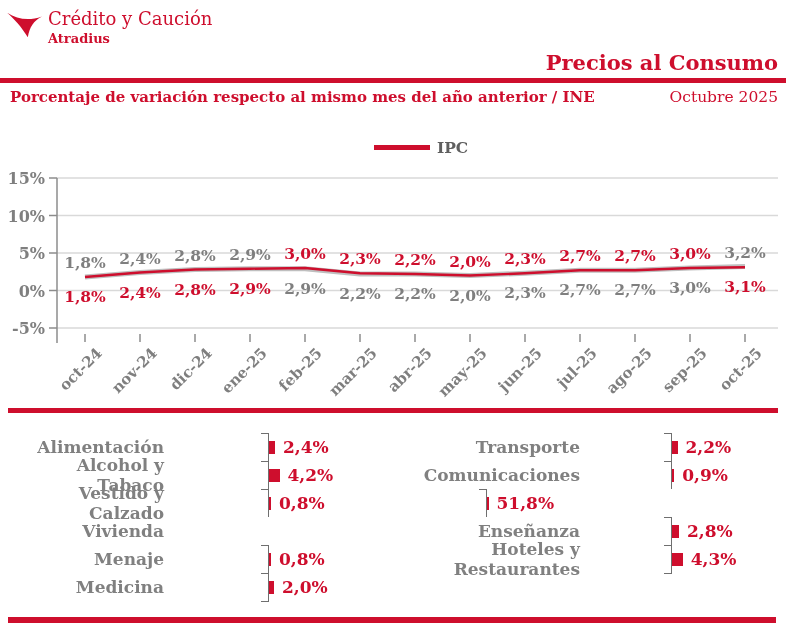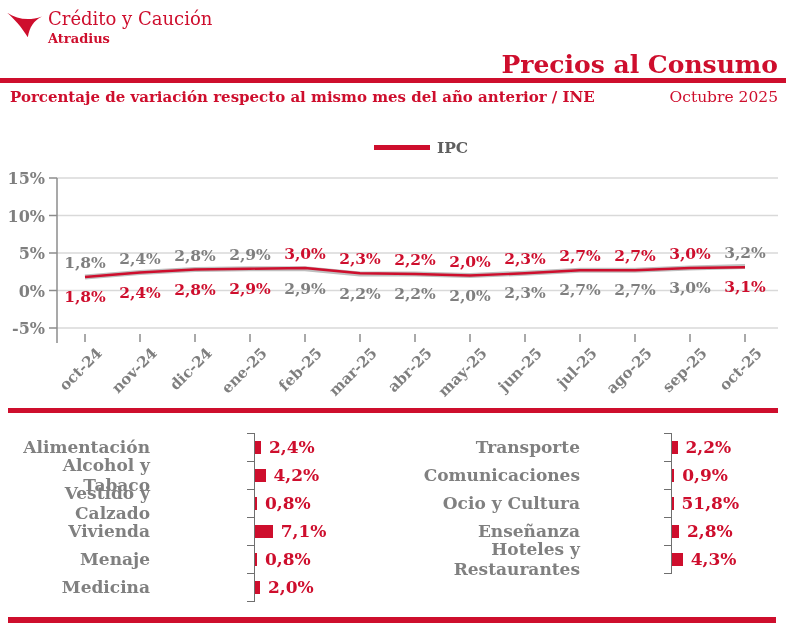--- a/index.html
+++ b/index.html
@@ -9,41 +9,41 @@
   .rule-top{top:78px;left:0;right:0;height:5px;}
   .rule-mid{top:408px;left:8px;right:8px;height:5px;}
   .rule-bottom{top:617px;left:8px;right:10px;height:6px;}
 
   
   .logo{position:absolute;top:6px;left:6px;display:flex;align-items:flex-start;}
   .logo-icon{width:38px;height:30px;margin-top:3px;}
   .logo-text{margin-left:4px;}
   .brand-name{color:var(--accent);font-weight:normal;font-size:18px;line-height:26px;}
   .brand-sub{color:var(--accent);font-weight:bold;font-size:13px;line-height:14px;margin-left:-6px;padding-left:6px;}
-  .page-title{position:absolute;top:50px;right:8px;color:var(--accent);font-weight:bold;font-size:25px;}
+  .page-title{position:absolute;top:50px;right:8px;color:var(--accent);font-weight:bold;font-size:21px;}
   .subheader{position:absolute;top:88px;left:10px;right:8px;display:flex;
              justify-content:space-between;align-items:flex-start;}
   .subtitle{color:var(--accent);font-weight:bold;font-size:15px;}
   .period{color:var(--accent);font-weight:normal;font-size:15.5px;}
 
   
   .legend{position:absolute;top:138px;left:0;width:100%;display:flex;justify-content:center;
           gap:104px;padding-left:56px;box-sizing:border-box;}
   .legend-item{display:flex;align-items:center;gap:7px;}
   .legend-dash{width:56px;height:5px;}
   .legend-label{font-weight:bold;font-size:15.5px;color:#5f5f5f;}
 
   
   .line-chart{position:absolute;top:170px;left:0;}
   .line-chart text{font-family:"DejaVu Serif",serif;font-weight:bold;}
 
   
   .cats{position:absolute;top:433px;left:0;right:0;}
   .cat-col{position:absolute;top:0;}
-  .cat-col-left{left:10px;}
+  .cat-col-left{left:24px;}
   .cat-col-right{left:395px;}
   .cat-row{display:flex;align-items:center;height:28px;}
   .cat-label{font-weight:bold;font-size:17px;color:#808080;text-align:right;}
   .cat-col-left .cat-label{width:140px;}
   .cat-col-right .cat-label{width:185px;}
   .cat-gap{height:1px;}
   .cat-col-left .cat-gap{width:104px;}
   .cat-col-right .cat-gap{width:91px;}
   .cat-bar-cell{position:relative;display:flex;align-items:center;height:28px;
                 border-left:1.5px solid #6f6f6f;}
@@ -179,24 +179,20 @@
           <span class="cat-label">Vestido y Calzado</span>
           <span class="cat-gap"></span>
           <span class="cat-bar-cell">
             <span class="cat-bar" style="width: 2px;"></span>
             <span class="cat-value">0,8%</span>
           </span>
         </div>
         <div class="cat-row">
           <span class="cat-label">Vivienda</span>
           <span class="cat-gap"></span>
-          <span class="cat-bar-cell">
-            <span class="cat-bar" style="width: 17.75px;"></span>
-            <span class="cat-value">7,1%</span>
-          </span>
         </div>
         <div class="cat-row">
           <span class="cat-label">Menaje</span>
           <span class="cat-gap"></span>
           <span class="cat-bar-cell">
             <span class="cat-bar" style="width: 2px;"></span>
             <span class="cat-value">0,8%</span>
           </span>
         </div>
         <div class="cat-row last">
@@ -219,21 +215,20 @@
         </div>
         <div class="cat-row">
           <span class="cat-label">Comunicaciones</span>
           <span class="cat-gap"></span>
           <span class="cat-bar-cell">
             <span class="cat-bar" style="width: 2.25px;"></span>
             <span class="cat-value">0,9%</span>
           </span>
         </div>
         <div class="cat-row">
-          <span class="cat-label">Ocio y Cultura</span>
           <span class="cat-gap"></span>
           <span class="cat-bar-cell">
             <span class="cat-bar" style="width: 1.5px;"></span>
             <span class="cat-value">51,8%</span>
           </span>
         </div>
         <div class="cat-row">
           <span class="cat-label">Enseñanza</span>
           <span class="cat-gap"></span>
           <span class="cat-bar-cell">

